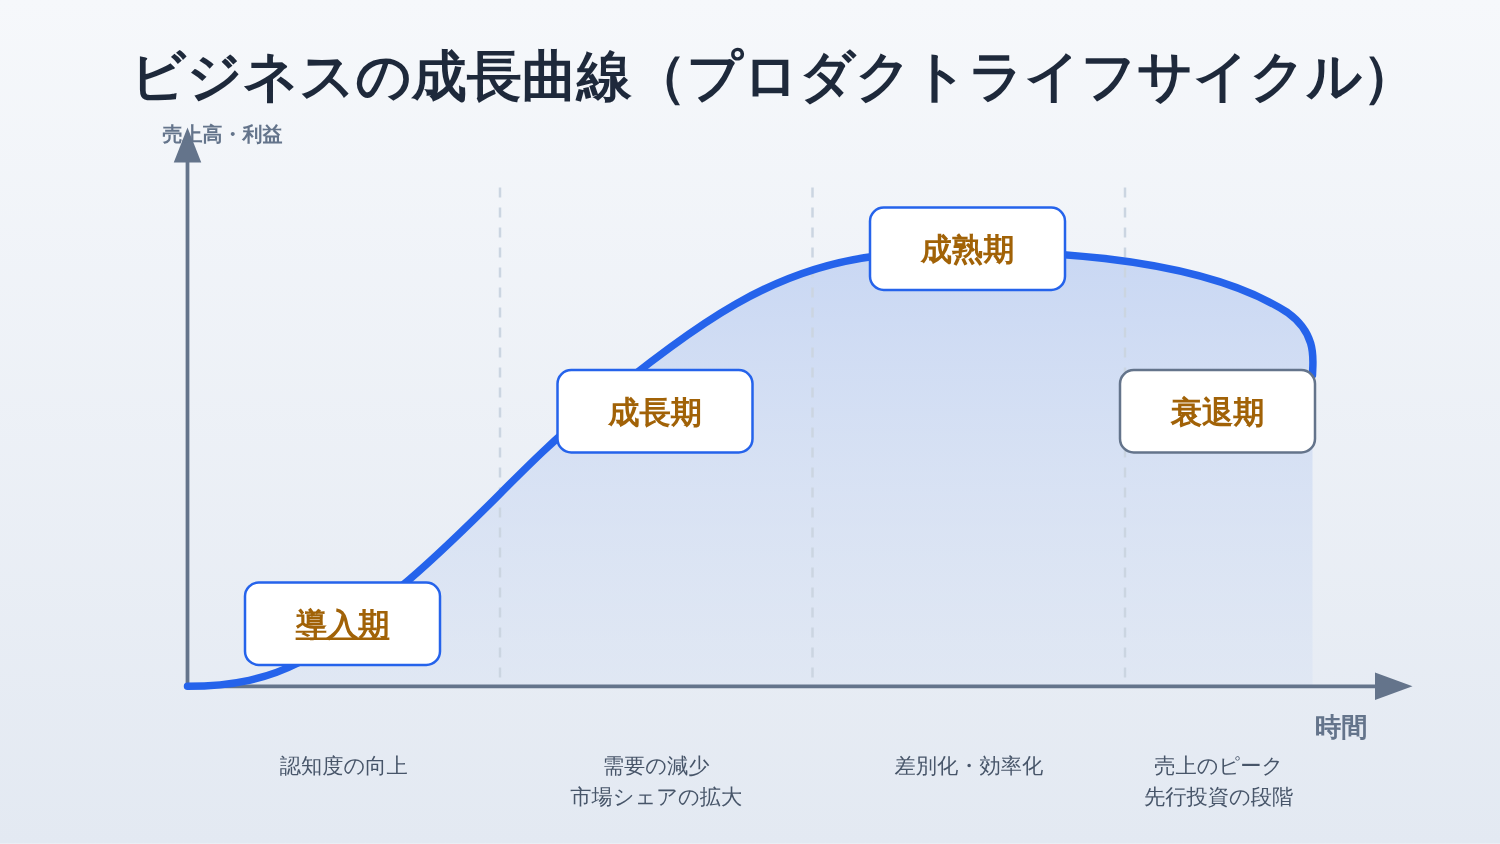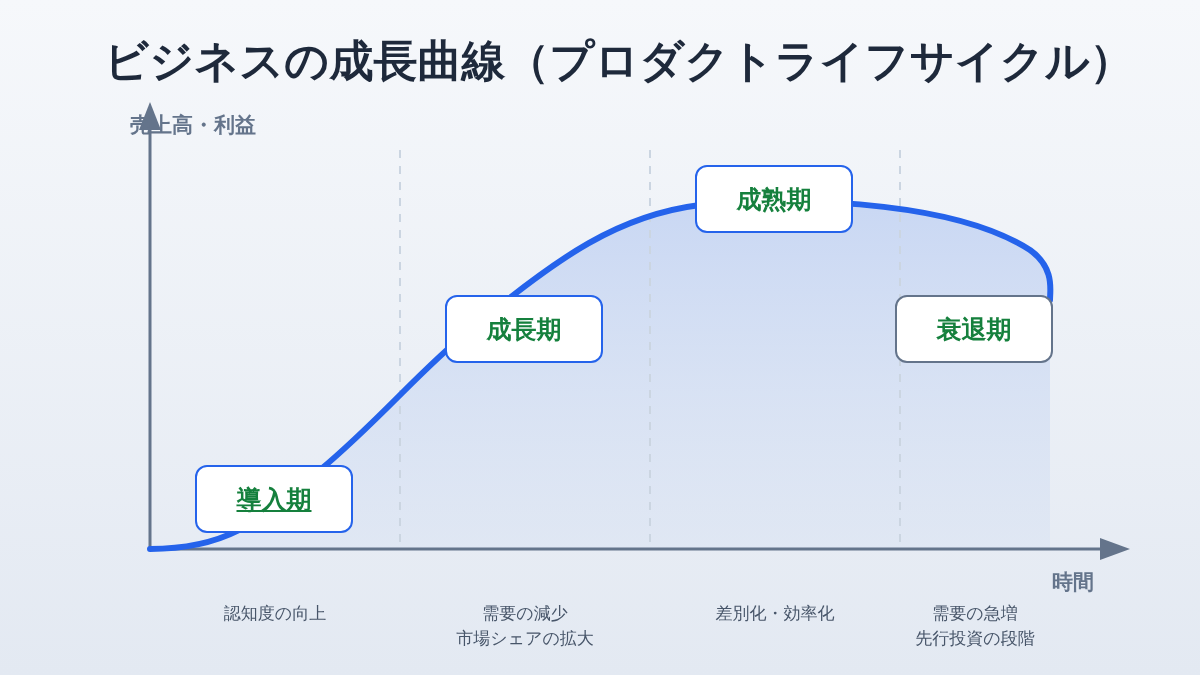--- a/index.html
+++ b/index.html
@@ -6,31 +6,31 @@
   body {
     width:1200px; height:675px; overflow:hidden; position:relative;
     background: linear-gradient(180deg, #f6f8fb 0%, #e3e9f2 100%);
     font-family: "DejaVu Sans", "Liberation Sans", sans-serif;
   }
   .title {
     position:absolute; left:0; top:32px; width:1190px; text-align:center;
     font-size:44px; font-weight:bold; color:#1e293b; letter-spacing:0px;margin-left:24px;
   }
   .ylabel {
-    position:absolute; left:130px; top:98px; font-size:21px; font-weight:bold; color:#64748b;margin-top:13px;
+    position:absolute; left:130px; top:98px; font-size:16px; font-weight:bold; color:#64748b;
   }
   .xlabel {
     position:absolute; left:1052px; top:568px; font-size:21px; font-weight:bold; color:#64748b;
   }
   svg.chart { position:absolute; left:0; top:0; }
   .phase-box {
     position:absolute; width:158px; height:68px; background:#fff;
     border:2px solid #2563eb; border-radius:12px; box-sizing:border-box;
     display:flex; align-items:center; justify-content:center;
-    font-size:25px; font-weight:bold; color:#15803d;
+    font-size:25px; font-weight:bold; color:#a16207;
   }
   .phase-box.decline { border-color:#64748b; }
   .desc {
     position:absolute; width:220px; text-align:center; font-size:17px; color:#475569; line-height:25px;
   }
 </style>
 </head>
 <body>
 
 <div class="title">ビジネスの成長曲線（プロダクトライフサイクル）</div>
@@ -69,15 +69,15 @@
   <div>認知度の向上</div>
 </div>
 <div class="desc" style="left:415px; top:601px;">
   <div>需要の減少</div>
   <div>市場シェアの拡大</div>
 </div>
 <div class="desc" style="left:665px; top:601px;">
   <div>差別化・効率化</div>
 </div>
 <div class="desc" style="left:865px; top:601px;">
-  <div>需要の急増</div>
+  <div>売上のピーク</div>
   <div>先行投資の段階</div>
 </div>
 
 </body></html>

